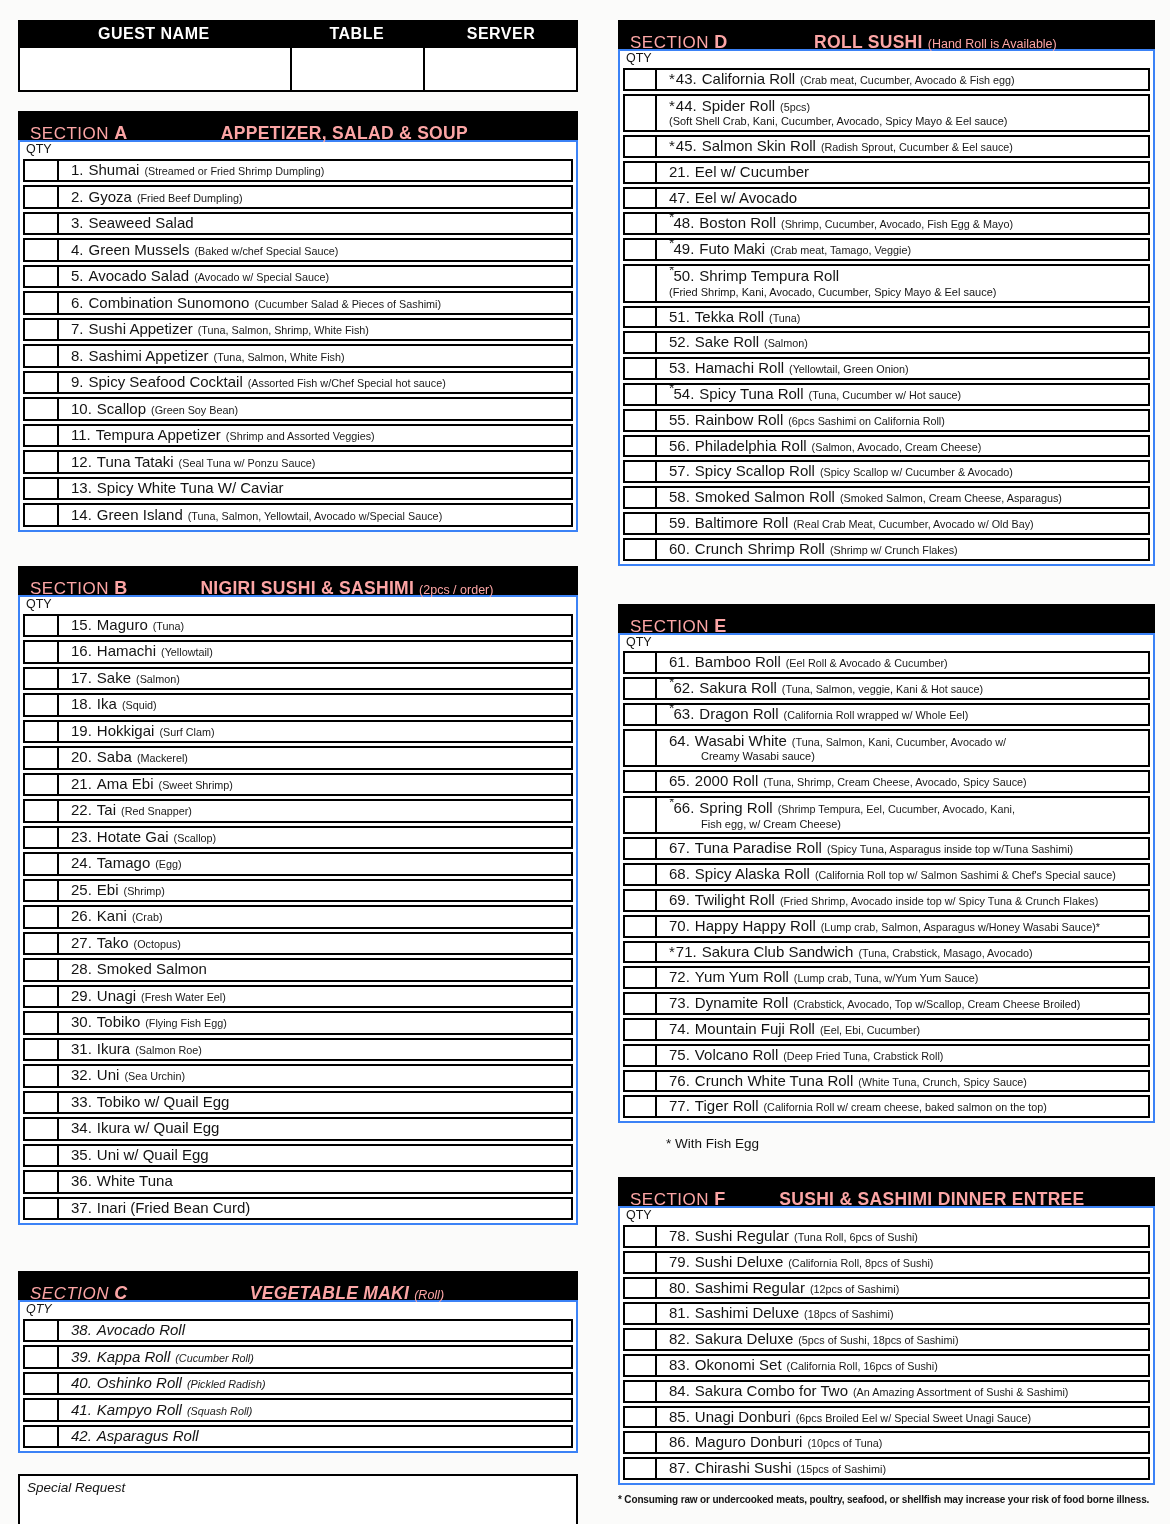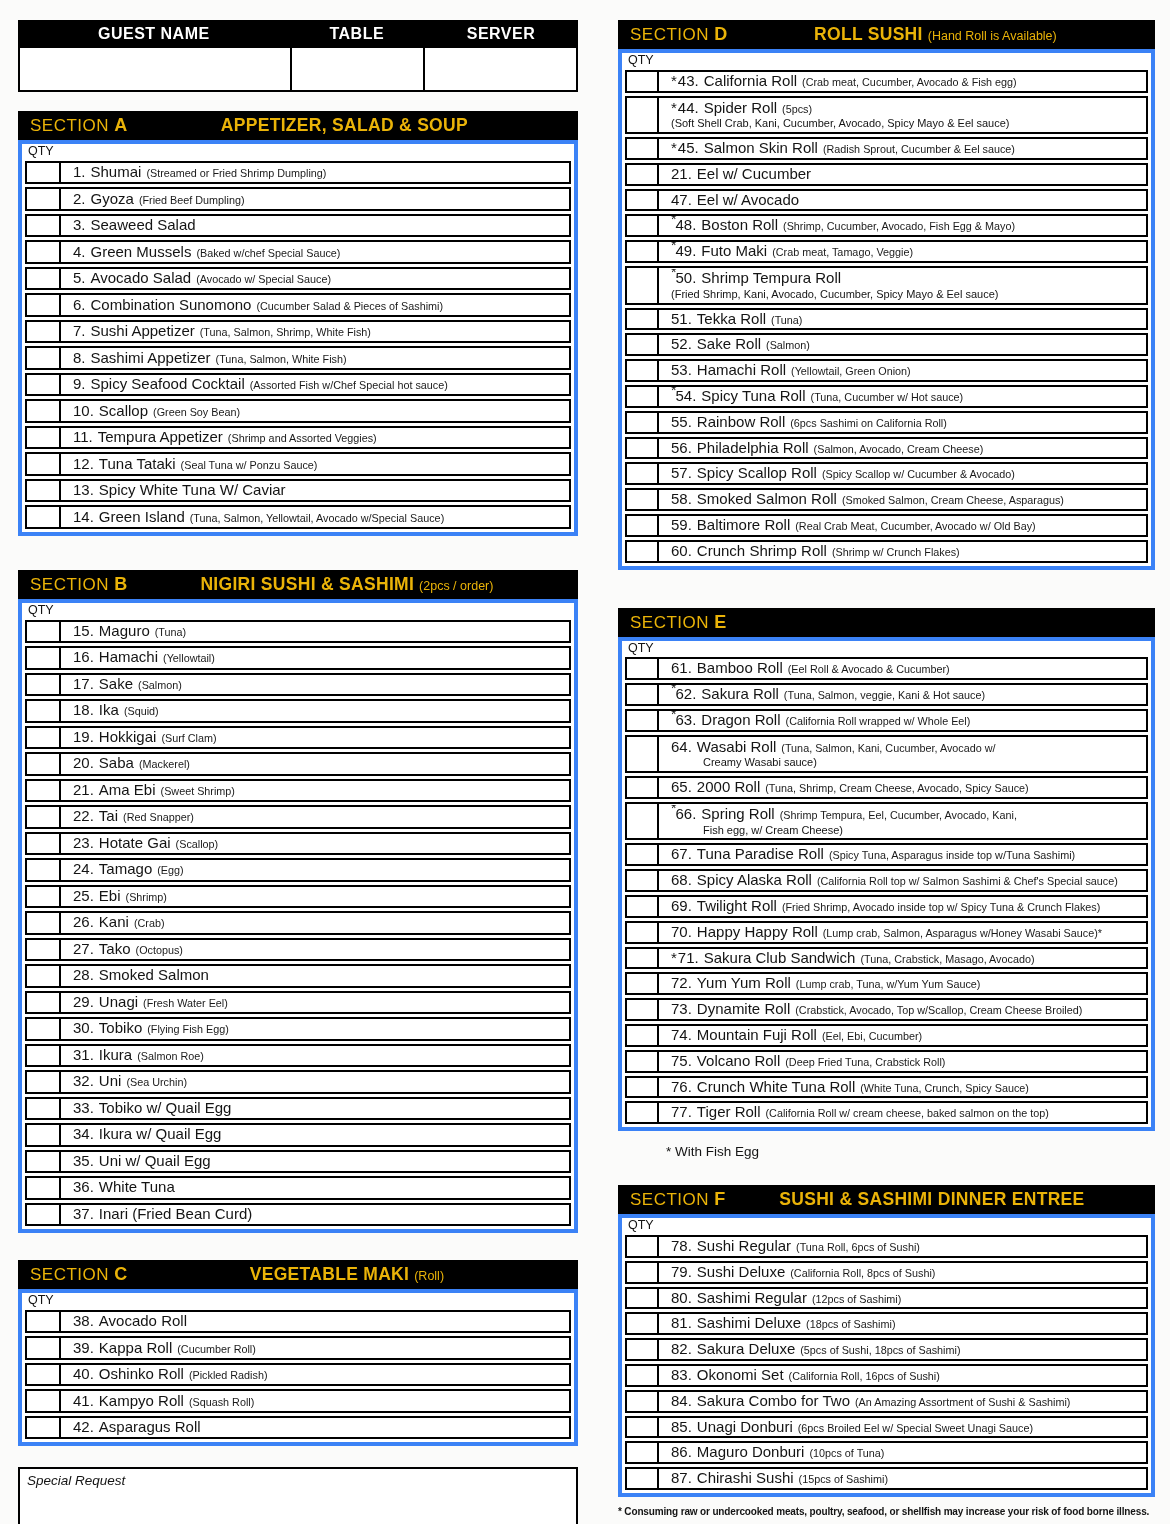--- a/index.html
+++ b/index.html
@@ -23,28 +23,28 @@
   }
   .guest-bar span { display: block; text-align: center; }
   .gc1 { width: 48.5%; } .gc2 { width: 24%; } .gc3 { width: 27.5%; }
   .guest-row { display: flex; border: 2px solid #000; border-top: none; height: 44px; background: #fff; }
   .guest-row > div { height: 100%; }
   .guest-row .gc2, .guest-row .gc3 { border-left: 2px solid #000; }
 
   
   .menu-section { margin-top: 0; }
   .sec-bar {
-    background: #000; color: #eab308; height: 29px;
-    display: flex; align-items: center; padding: 0 12px;
+    background: #000; color: #fca5a5; height: 29px;
+    display: flex; padding: 12px 12px;
   }
   .sec-label { font-size: 17px; white-space: nowrap; letter-spacing: .5px; }
   .sec-label b { font-size: 18px; }
   .sec-title { flex: 1; text-align: center; font-weight: 700; font-size: 17.5px; letter-spacing: .3px; white-space: nowrap; }
   .sec-title .sub { font-weight: 400; font-size: 12.5px; margin-left: 5px; letter-spacing: 0; }
-  .sec-body { border: 4px solid #3b82f6; background: #fff; padding: 0 3px 3px 3px; }
+  .sec-body { border: 2px solid #3b82f6; background: #fff; padding: 0 3px 3px 3px; }
   .qty { font-size: 12.5px; padding: 1px 0 2px 3px; line-height: 1.1; }
 
   .mrow {
     display: flex; align-items: center;
     border: 2px solid #000; margin-bottom: 3px;
     min-height: 23.5px; background: #fff;
   }
   .mrow:last-child { margin-bottom: 0; }
   .col-right .mrow { min-height: 22.5px; }
   .mrow.tall { min-height: 38.5px; }
@@ -56,21 +56,21 @@
   .name { margin-left: 5px; }
   .desc { font-size: 10.8px; margin-left: 5px; color: #1a1a1a; }
   .desc2 { display: block; font-size: 11px; line-height: 1.15; margin-top: 1px; white-space: nowrap; }
   .desc2.indent { padding-left: 32px; }
   .star-in { font-size: 15px; margin-right: 1px; }
   .star-sup { font-size: 14px; line-height: 0; vertical-align: 6px; margin-right: -1px; }
 
   
   .gap-secA { margin-top: 19px; }
   .gap-secB { margin-top: 34px; }
-  .gap-secC { margin-top: 27px; }
+  .gap-secC { margin-top: 46px; font-style: italic; }
   .gap-secE { margin-top: 38px; }
   .gap-secF { margin-top: 26px; }
 
   .special-request {
     margin-top: 21px; border: 2px solid #000; height: 68px; background: #fff;
     padding: 4px 0 0 7px; cursor: text;
   }
   .special-request .lbl { font-style: italic; font-size: 13.5px; }
 
   .fish-egg-note { margin: 13px 0 0 48px; font-size: 13.5px; }
@@ -536,21 +536,21 @@
           </div>
           <div class="mrow">
             <div class="qcell"></div>
             <div class="icell">
               <div class="iline"><span class="star-sup">*</span><span class="num">63.</span><span class="name">Dragon Roll</span><span class="desc">(California Roll wrapped w/ Whole Eel)</span></div>
             </div>
           </div>
           <div class="mrow tall">
             <div class="qcell"></div>
             <div class="icell">
-              <div class="iline"><span class="num">64.</span><span class="name">Wasabi Roll</span><span class="desc">(Tuna, Salmon, Kani, Cucumber, Avocado w/</span></div>
+              <div class="iline"><span class="num">64.</span><span class="name">Wasabi White</span><span class="desc">(Tuna, Salmon, Kani, Cucumber, Avocado w/</span></div>
               <span class="desc2 indent">Creamy Wasabi sauce)</span>
             </div>
           </div>
           <div class="mrow">
             <div class="qcell"></div>
             <div class="icell">
               <div class="iline"><span class="num">65.</span><span class="name">2000 Roll</span><span class="desc">(Tuna, Shrimp, Cream Cheese, Avocado, Spicy Sauce)</span></div>
             </div>
           </div>
           <div class="mrow tall">

